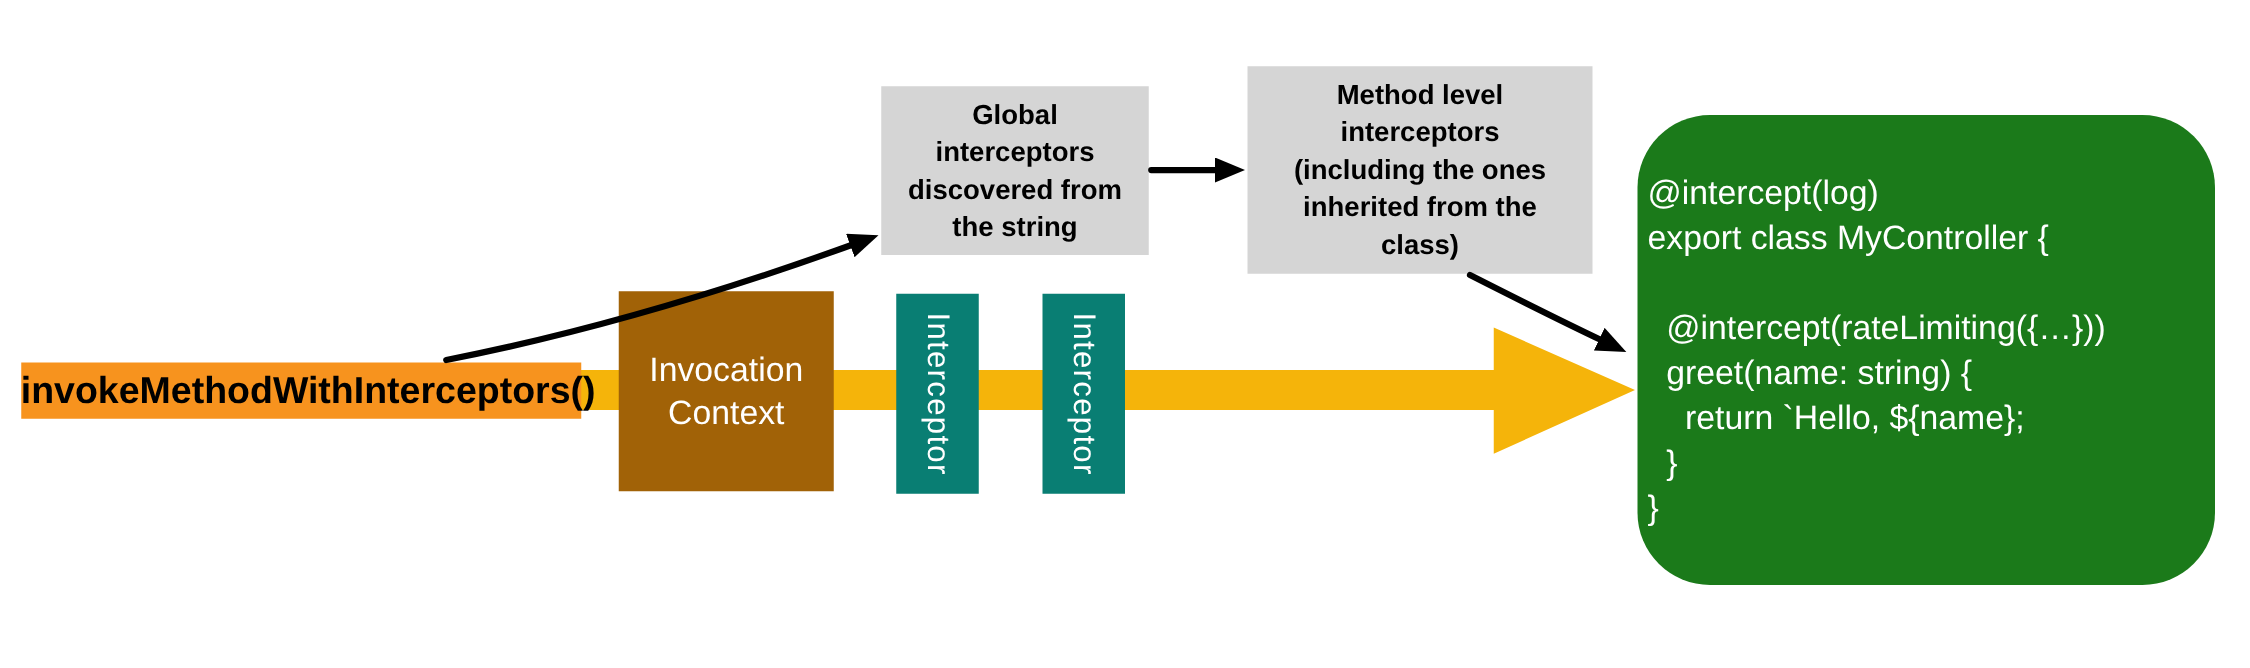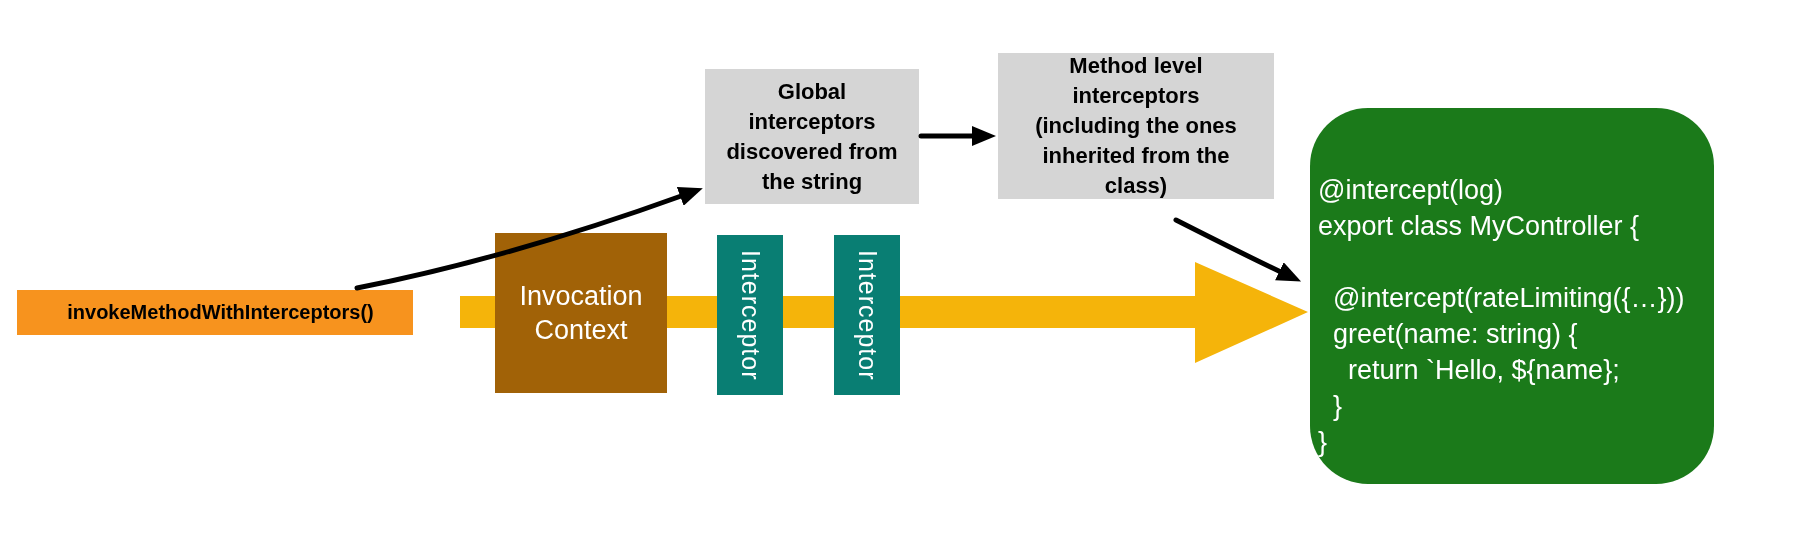--- a/index.html
+++ b/index.html
@@ -11,23 +11,23 @@
     overflow:hidden;
   }
   svg.layer{position:absolute;left:0;top:0;width:1800px;height:534px;pointer-events:none;}
   #layer-under{z-index:0;}
   #layer-over{z-index:2;}
   .node{
     position:absolute;z-index:1;box-sizing:border-box;
     display:flex;align-items:center;justify-content:center;
   }
   #invoke-box{
-    left:17px;top:290px;width:396px;height:45px;
+    left:17px;top:290px;width:448px;height:45px;
     background:#F7931E;color:#000000;
-    font-size:20px;font-weight:bold;letter-spacing:0px;padding-left:11px;
+    font-size:30px;font-weight:bold;letter-spacing:0px;padding-left:11px;
   }
   #context-box{
     left:495px;top:233px;width:172px;height:160px;
     background:#a16207;color:#ffffff;
     font-size:27px;font-weight:500;line-height:34px;
     text-align:center;white-space:pre-line;
   }
   .interceptor-box{
     top:235px;width:66px;height:160px;
     background:#097E73;color:#ffffff;
@@ -38,26 +38,26 @@
     writing-mode:vertical-rl;text-orientation:mixed;
     font-size:25px;font-weight:500;letter-spacing:1px;
   }
   .gray-box{
     background:#D5D5D5;color:#000000;
     font-size:22px;font-weight:bold;line-height:30px;
     text-align:center;white-space:pre-line;
     padding:4px;
   }
   #global-box{left:705px;top:69px;width:214px;height:135px;}
-  #method-box{left:998px;top:53px;width:276px;height:146px;}
+  #method-box{left:998px;top:53px;width:276px;height:166px;}
   #code-box{
-    left:1310px;top:108px;width:404px;height:376px;
+    left:1310px;top:92px;width:462px;height:376px;
     background:#1B7A1A;border-radius:58px;color:#ffffff;
     align-items:flex-start;justify-content:flex-start;
-    padding:64px 12px 0 8px;
+    padding:44px 12px 0 8px;
   }
   #code-box pre{
     margin:0;
     font-family:"Liberation Sans",sans-serif;
     font-size:27px;line-height:36px;white-space:pre;
   }
 </style>
 </head>
 <body>
 

